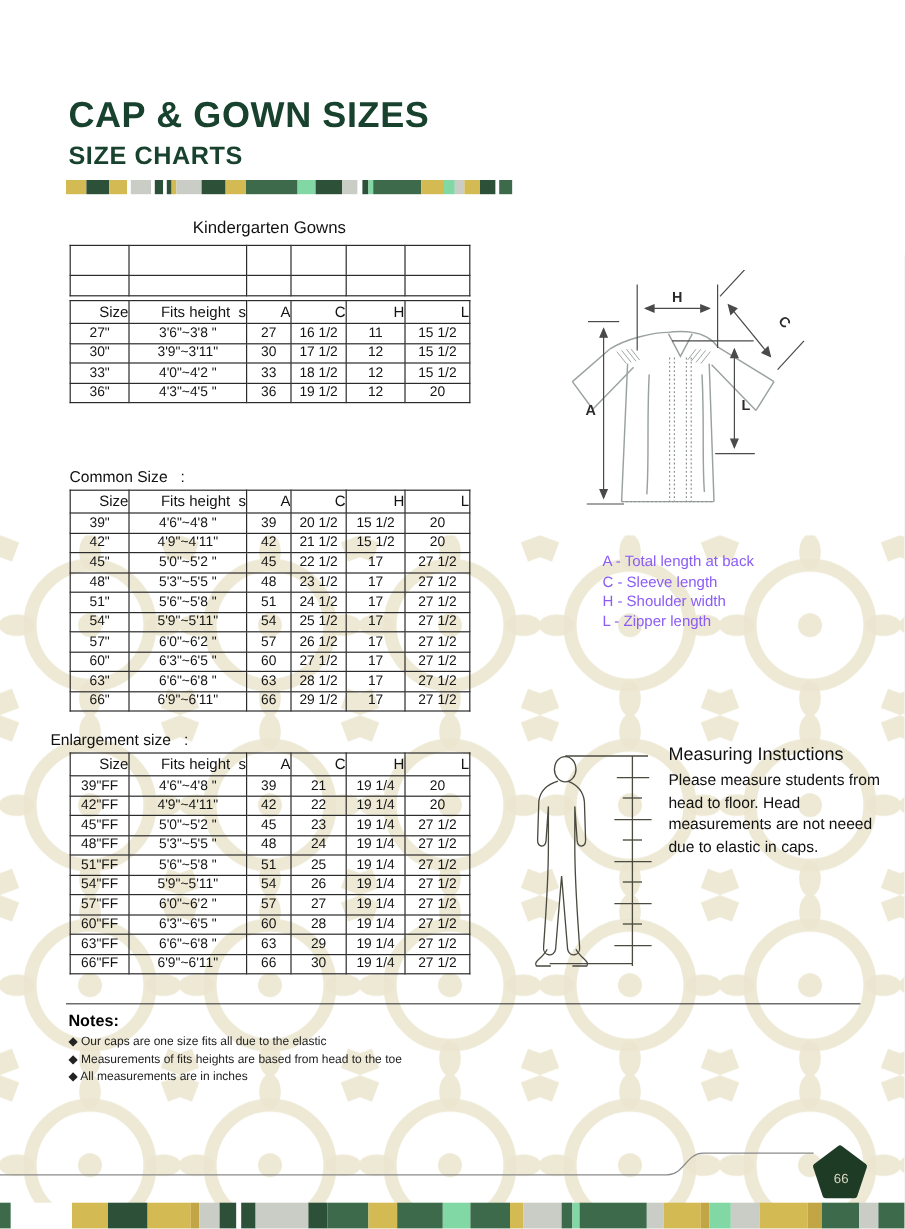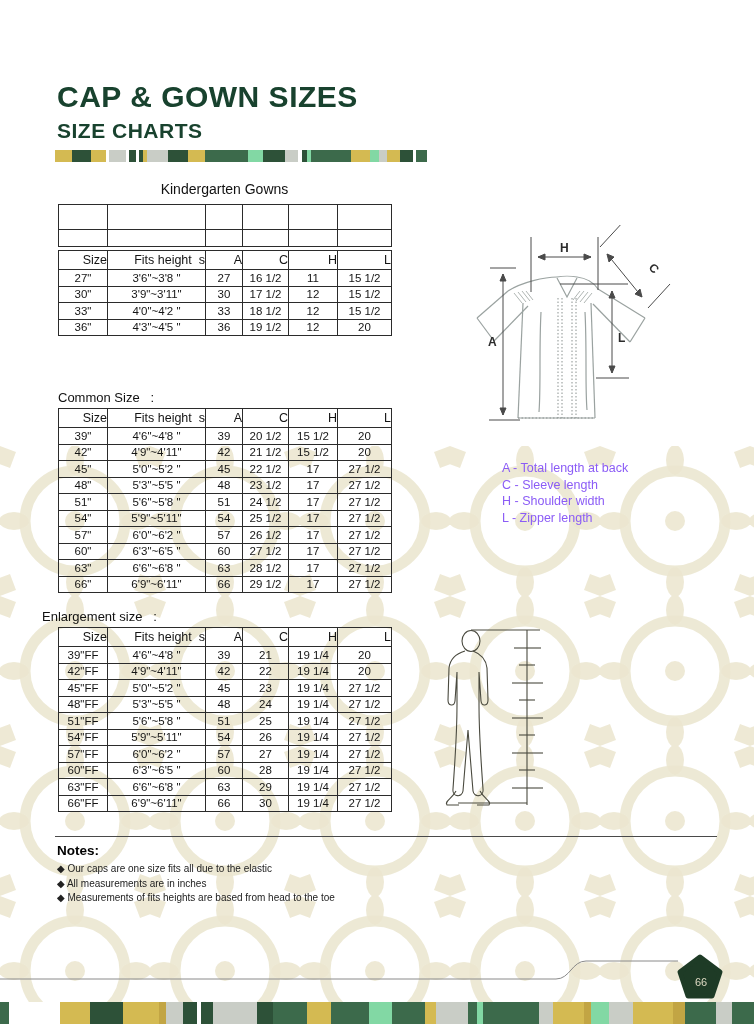--- a/index.html
+++ b/index.html
@@ -494,27 +494,31 @@
       <path d="M512,683 H543"></path>
         <path d="M519,700 H535"></path>
       <path d="M512,718 H543"></path>
         <path d="M519,735 H535"></path>
       <path d="M512,753 H543"></path>
         <path d="M519,770 H535"></path>
       <path d="M512,788 H543"></path>
     </g>
   </svg>
 
+  <div class="abs meas-text fg">
+    <div class="meas-title">Measuring Instuctions</div>
+    <div class="meas-body">Please measure students from head to floor. Head measurements are not neeed due to elastic in caps.</div>
+  </div>
 
   <div class="abs notes-hr fg"></div>
   <div class="abs notes-title fg">Notes:</div>
   <div class="abs notes-list fg">
       <div>◆ Our caps are one size fits all due to the elastic</div>
+      <div>◆ Measurements of fits heights are based from head to the toe</div>
       <div>◆ All measurements are in inches</div>
-      <div>◆ Measurements of fits heights are based from head to the toe</div>
     </div>
 
   <svg class="abs fg" style="left:0;top:950px;" width="754" height="52" viewBox="0 950 754 52">
     <path d="M0,979 L556,979 C570,979 572,961 586,961 L678,961" stroke="#8a8a8a" stroke-width="1" fill="none"></path>
     <path d="M700,957 L720,972 L712,996 L688,996 L680,972 Z" fill="#1e3b26" stroke="#1e3b26" stroke-width="5" stroke-linejoin="round"></path>
     <text x="701" y="986" text-anchor="middle" font-size="11" fill="#ded9c3">66</text>
   </svg>
 
   <div class="abs strip strip-bottom">
       <i style="flex: 8 0 0px; background: rgb(60, 106, 75);"></i>

